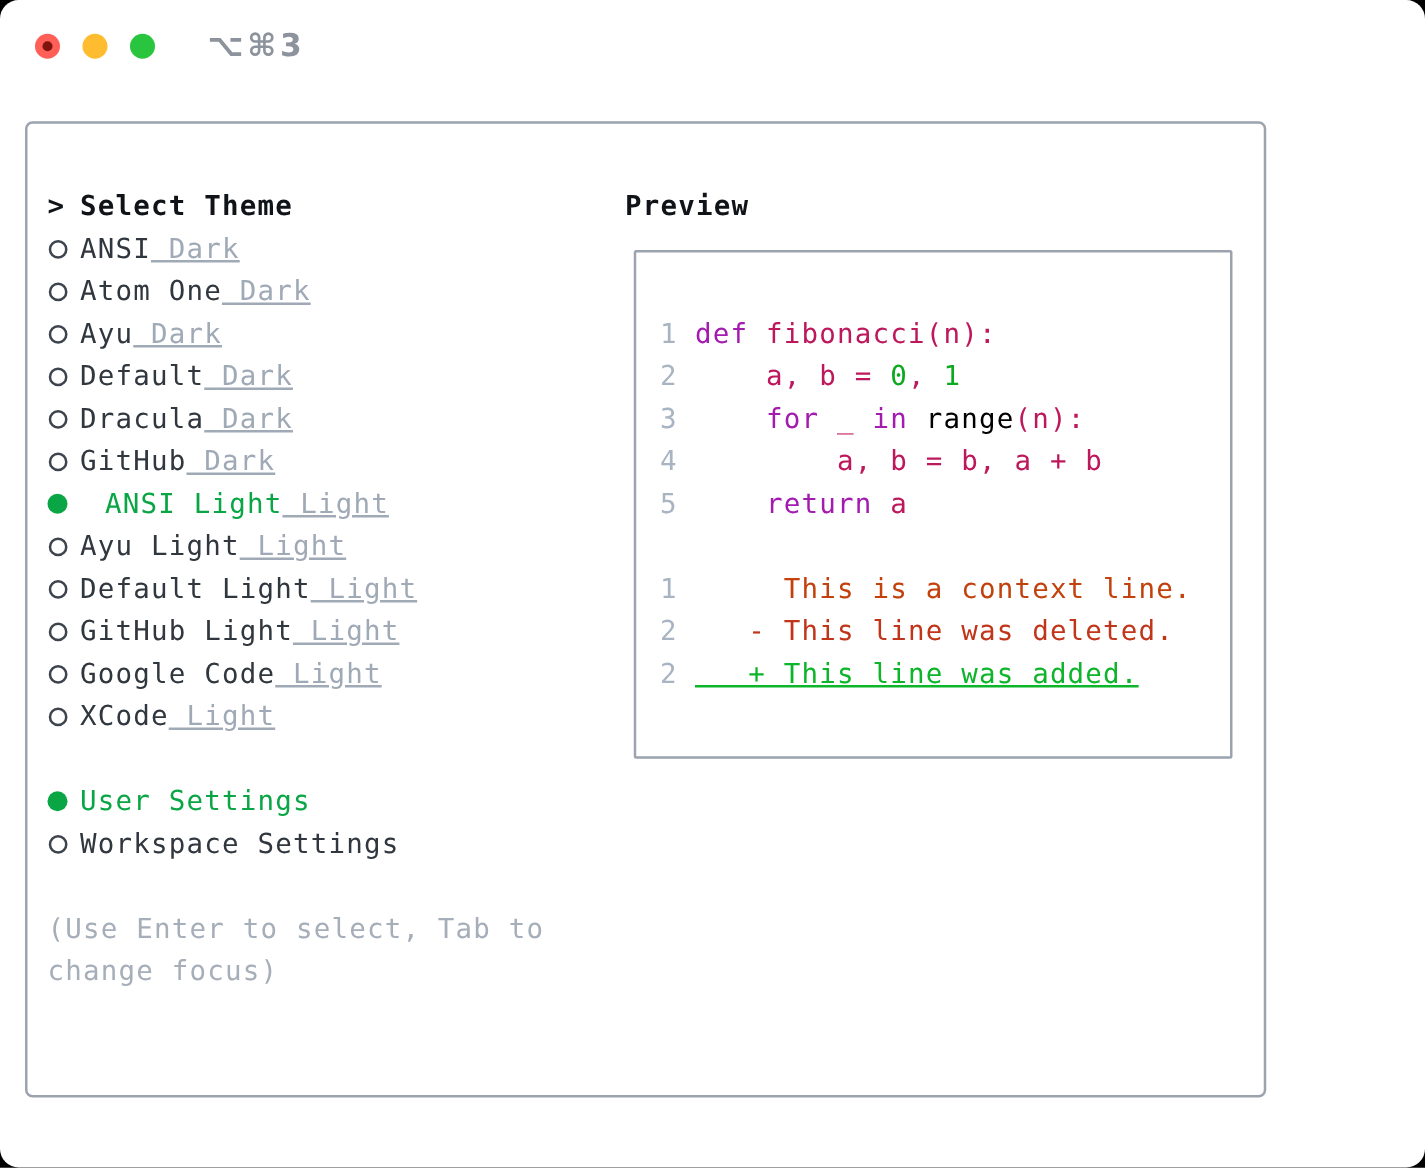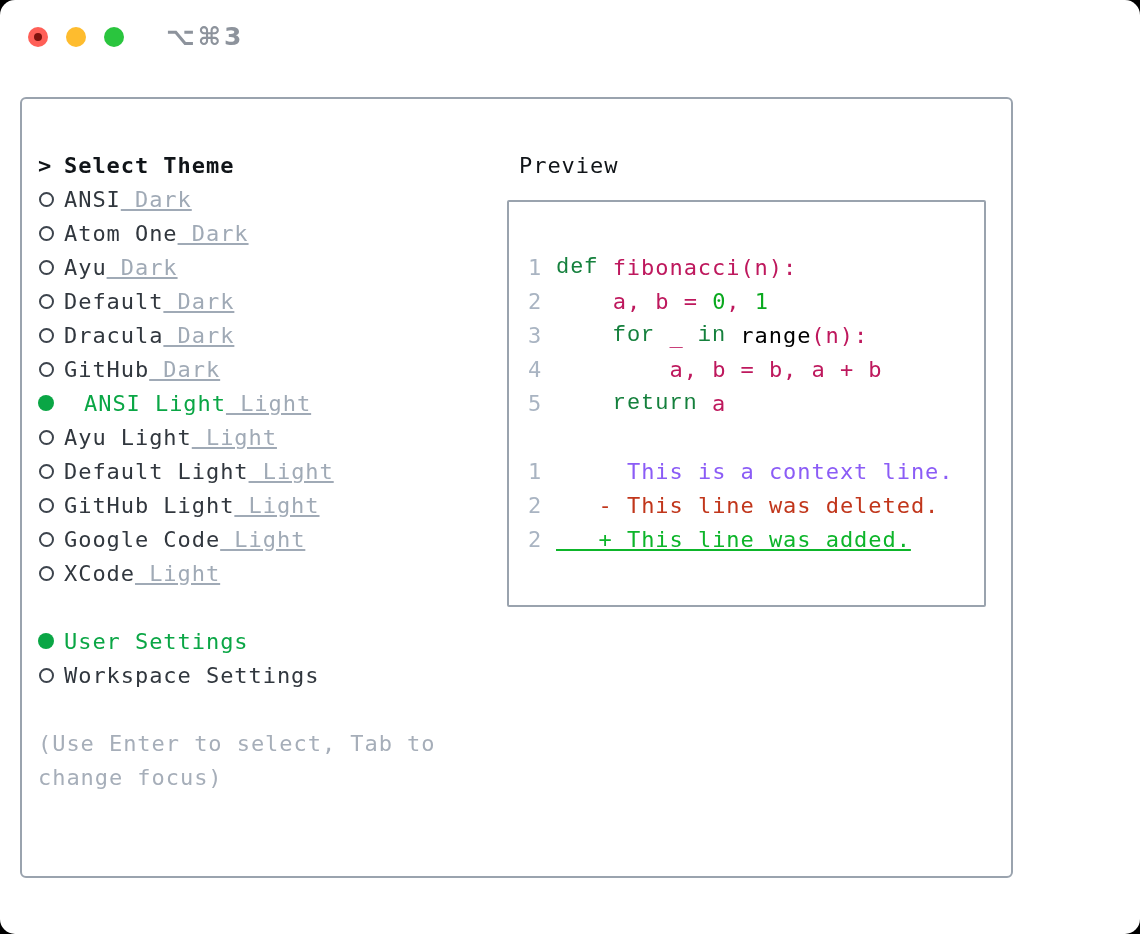--- a/index.html
+++ b/index.html
@@ -30,31 +30,31 @@
   .caret{font-weight:bold;color:#101418;}
   .ring{width:11px;height:11px;border:2px solid #3d444d;border-radius:50%;margin-left:1px;}
   .dot{width:16px;height:16px;border-radius:50%;margin-left:0;}
   .tag{color:#a0aab6;text-decoration:underline;}
   .sel-name{}
   .help-row{height:34px;display:flex;align-items:center;font-size:22px;
             letter-spacing:0.95px;color:#a6aeb9;white-space:pre;}
 
   
   .preview-title{position:absolute;left:500px;top:148px;height:34px;display:flex;align-items:center;
-                 font-size:22px;letter-spacing:0.95px;font-weight:normal;color:#101418;margin-left:19px;}
+                 font-size:22px;letter-spacing:0.95px;font-weight:bold;color:#101418;}
   .pbox{position:absolute;left:507px;top:200px;width:479px;height:407px;
         border:2px solid #9aa3ae;border-radius:2px;box-sizing:border-box;background:#fff;}
   .pcontent{padding:48px 0 0 19px;}
   .pline{height:34px;display:flex;align-items:center;font-size:22px;letter-spacing:0.95px;white-space:pre;}
   .lnum{color:#a9b4c2;width:14px;flex:0 0 14px;margin-right:14px;text-align:right;}
   .plain{color:#be185d;}
-  .kw{color:#15803d;font-family:Liberation Mono, monospace;}
+  .kw{color:#a21caf;}
   .fn{color:#000000;text-align:right;}
   .num{color:#0aa91f;}
-  .ctx{color:#8b5cf6;}
+  .ctx{color:#c2410c;}
   .del{color:#c1361b;}
   .add{color:#0db52a;text-decoration:underline;}
 </style>
 </head>
 <body>
 
 <div class="window">
 
   <div class="traffic">
     <div class="tl tl-red">

